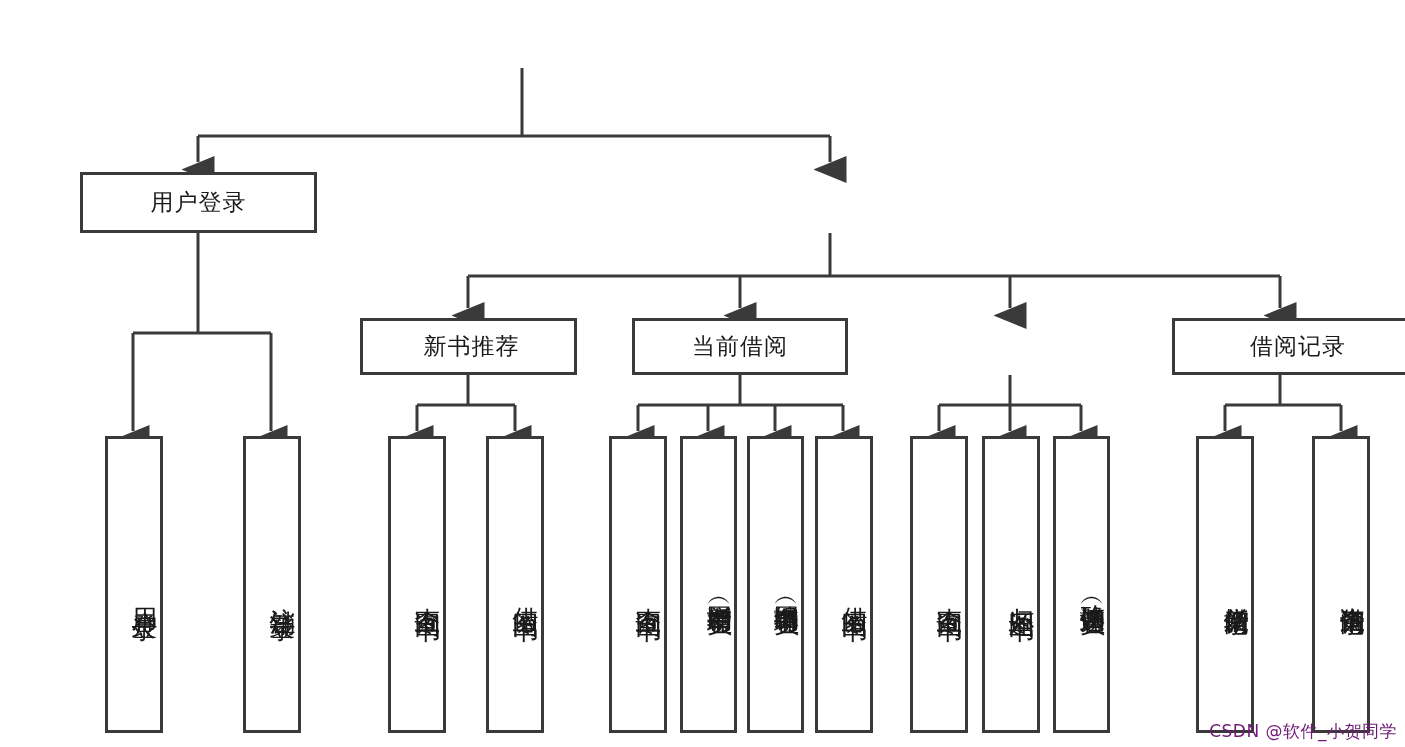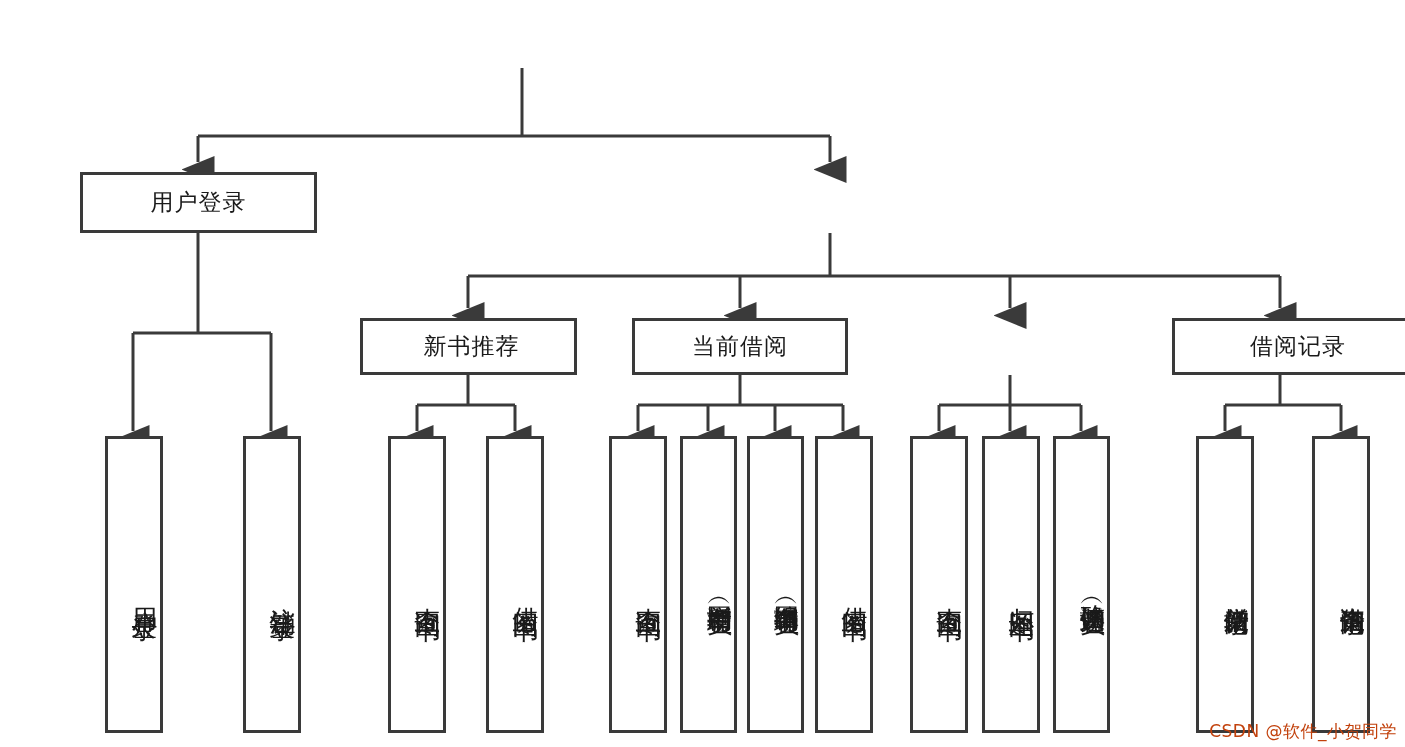--- a/index.html
+++ b/index.html
@@ -59,21 +59,21 @@
   .node-v.tall {
     padding-top: 10px;
     font-size: 25px;
     letter-spacing: 1px;
   }
   .watermark {
     position: absolute;
     right: 8px;
     bottom: 4px;
     font-size: 17px;
-    color: #c2410c;
+    color: #701a75;
     z-index: 5;
     white-space: nowrap;
     letter-spacing: 0.5px;
   }
 </style>
 </head>
 <body>
 
 <div id="canvas">
 

